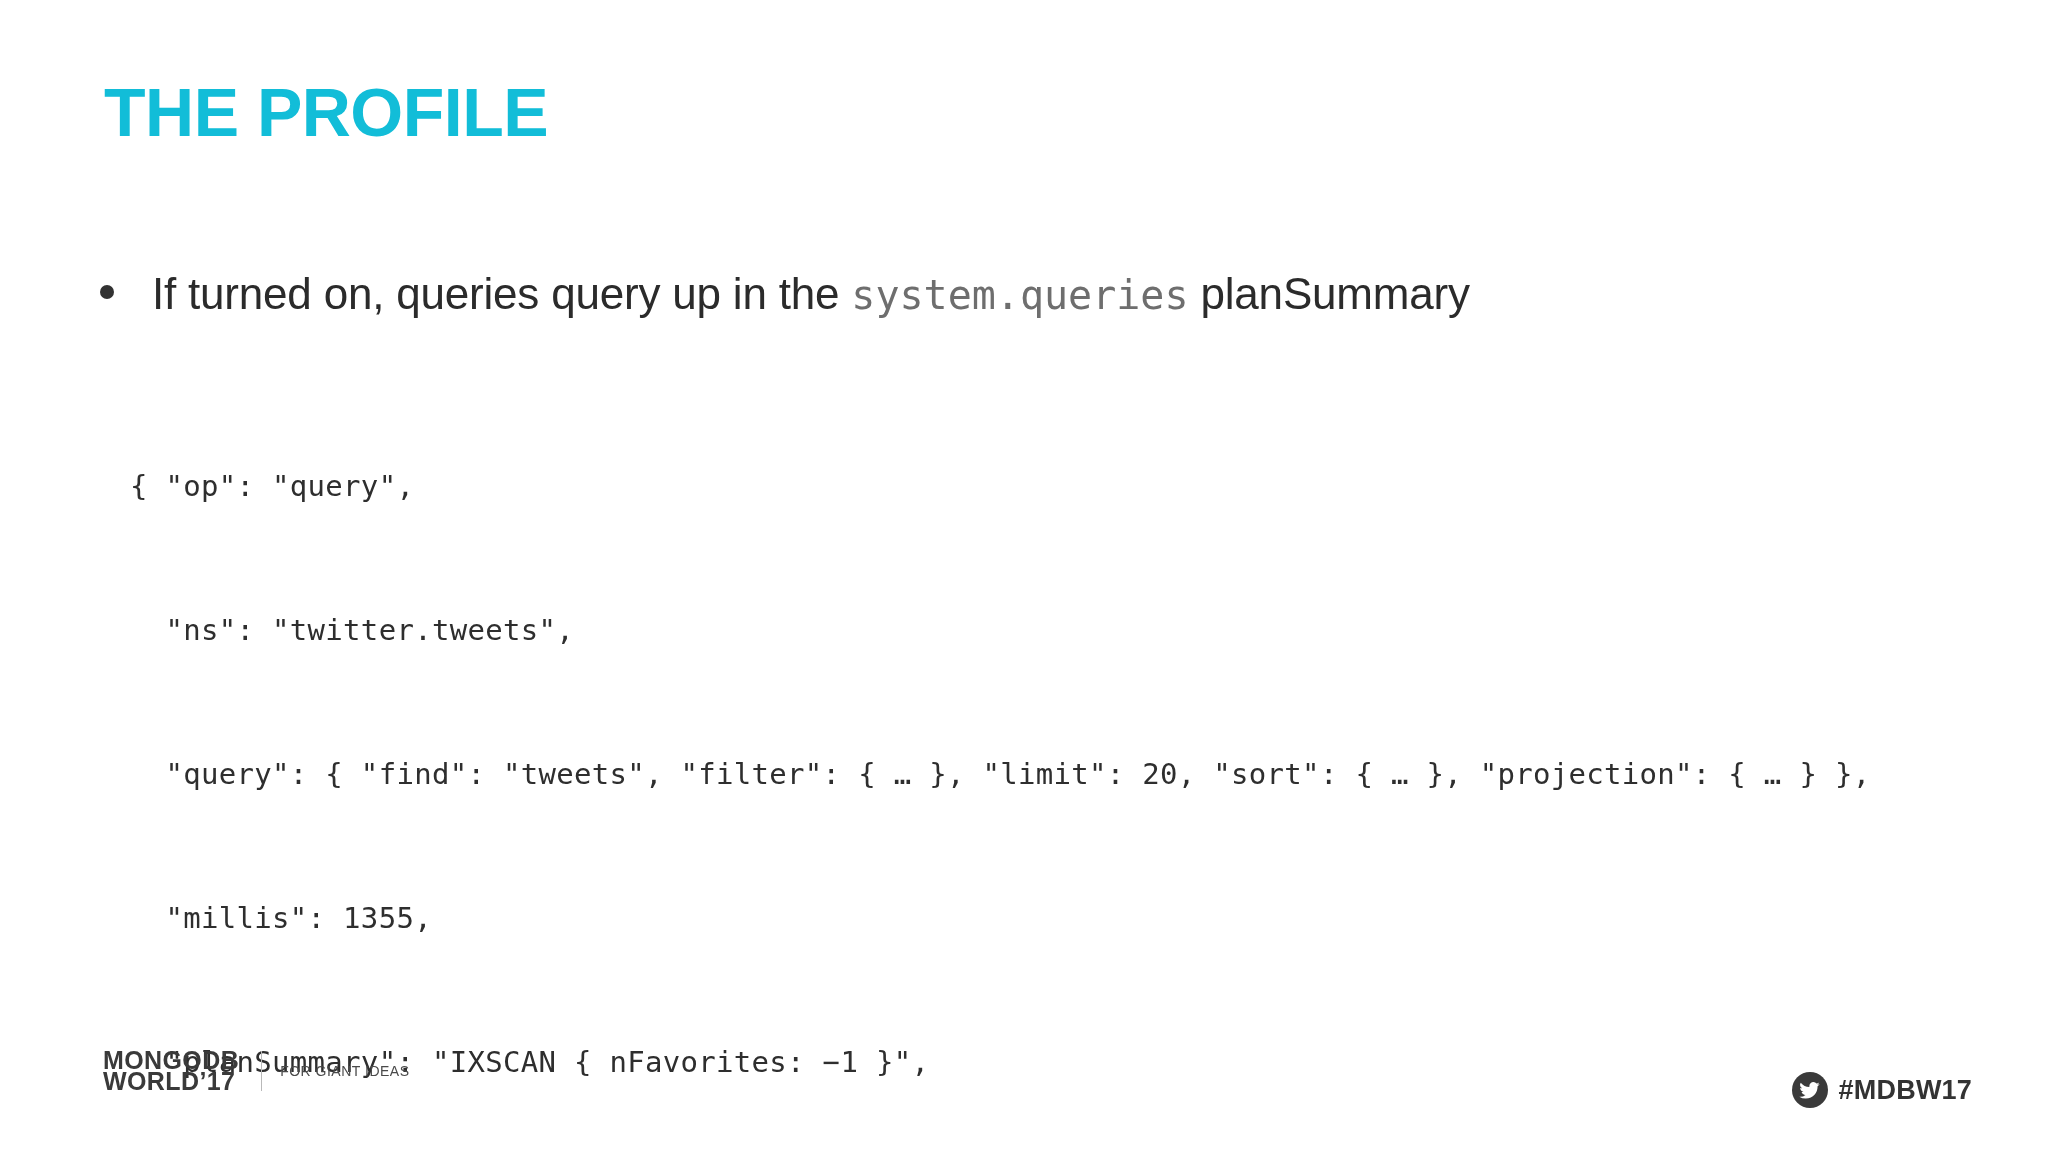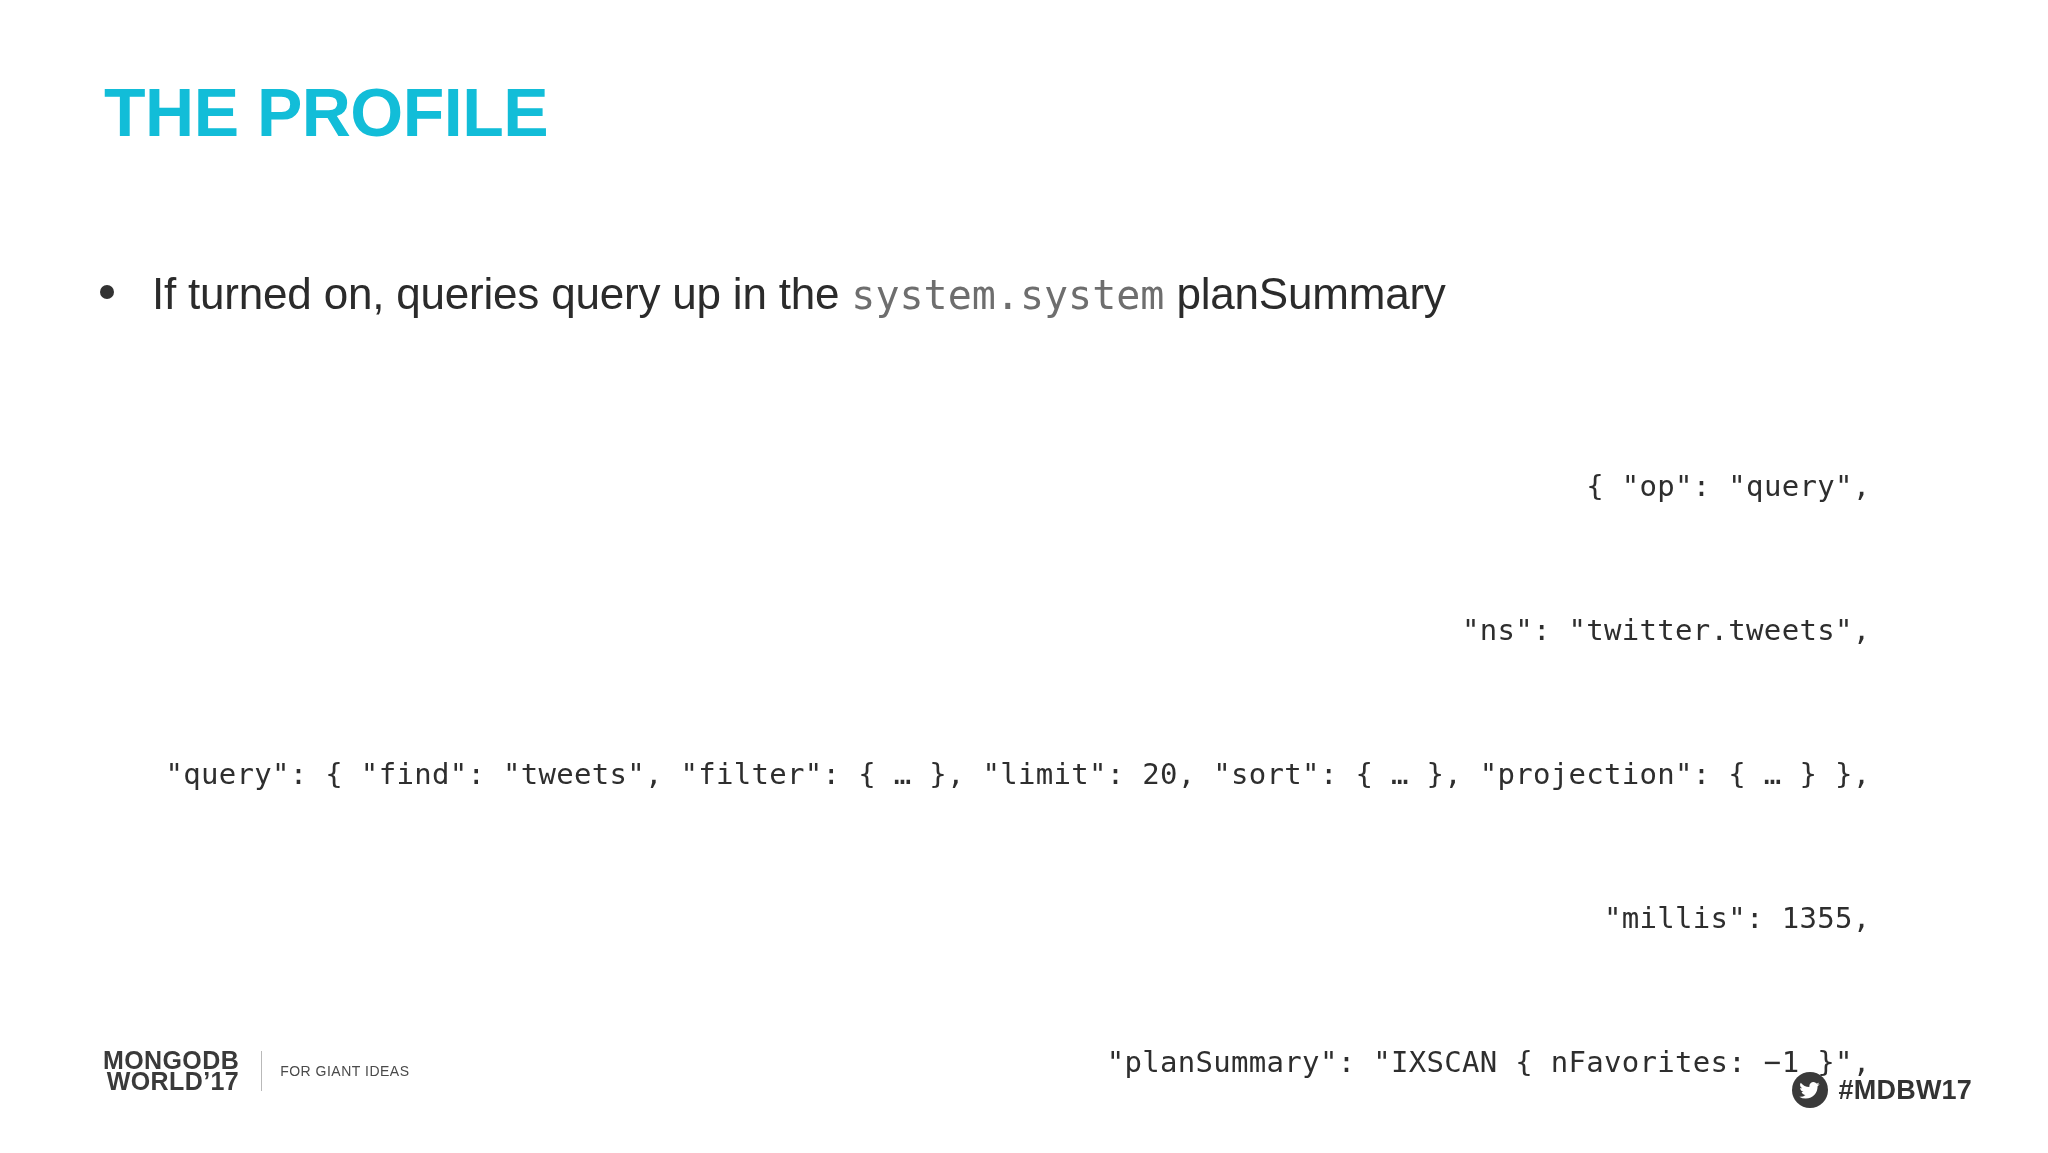--- a/index.html
+++ b/index.html
@@ -14,21 +14,20 @@
     font-family: "Liberation Sans", sans-serif;
     -webkit-font-smoothing: antialiased;
   }
 
   .slide {
     position: relative;
     width: 2048px;
     height: 991px;
     background: #ffffff;
     box-sizing: border-box;
-    text-align: right;
   }
 
   
   .slide-title {
     position: absolute;
     left: 104px;
     top: 78px;
     font-family: "Liberation Sans", sans-serif;
     font-size: 68px;
     font-weight: bold;
@@ -151,21 +150,21 @@
 </style>
 </head>
 <body>
 
 <div class="slide">
 
   <div class="slide-title">THE PROFILE</div>
 
   <div class="bullet-row">
     <span class="bullet-dot"></span>
-    <span class="bullet-text"><span>If turned on, queries query up in the </span><span class="mono">system.system</span><span> planSummary</span></span>
+    <span class="bullet-text"><span>If turned on, queries query up in the </span><span class="mono">system.queries</span><span> planSummary</span></span>
   </div>
 
   <div class="code-block">
     <div class="code-line">{ "op": "query",</div>
     <div class="code-line">  "ns": "twitter.tweets",</div>
     <div class="code-line">  "query": { "find": "tweets", "filter": { … }, "limit": 20, "sort": { … }, "projection": { … } },</div>
     <div class="code-line">  "millis": 1355,</div>
     <div class="code-line">  "planSummary": "IXSCAN { nFavorites: −1 }",</div>
     
     

